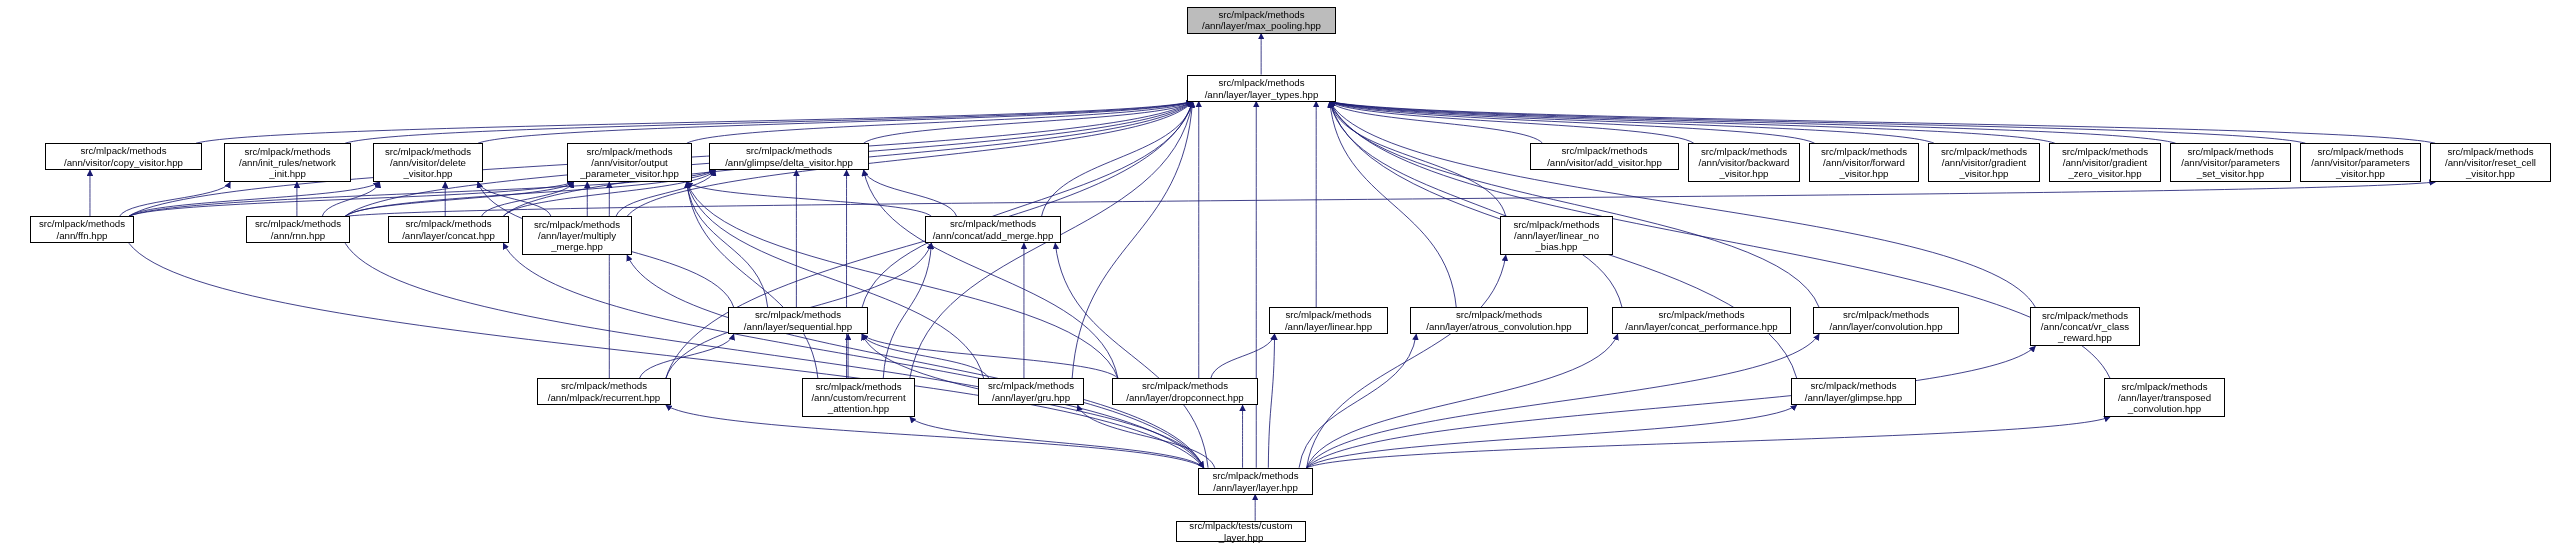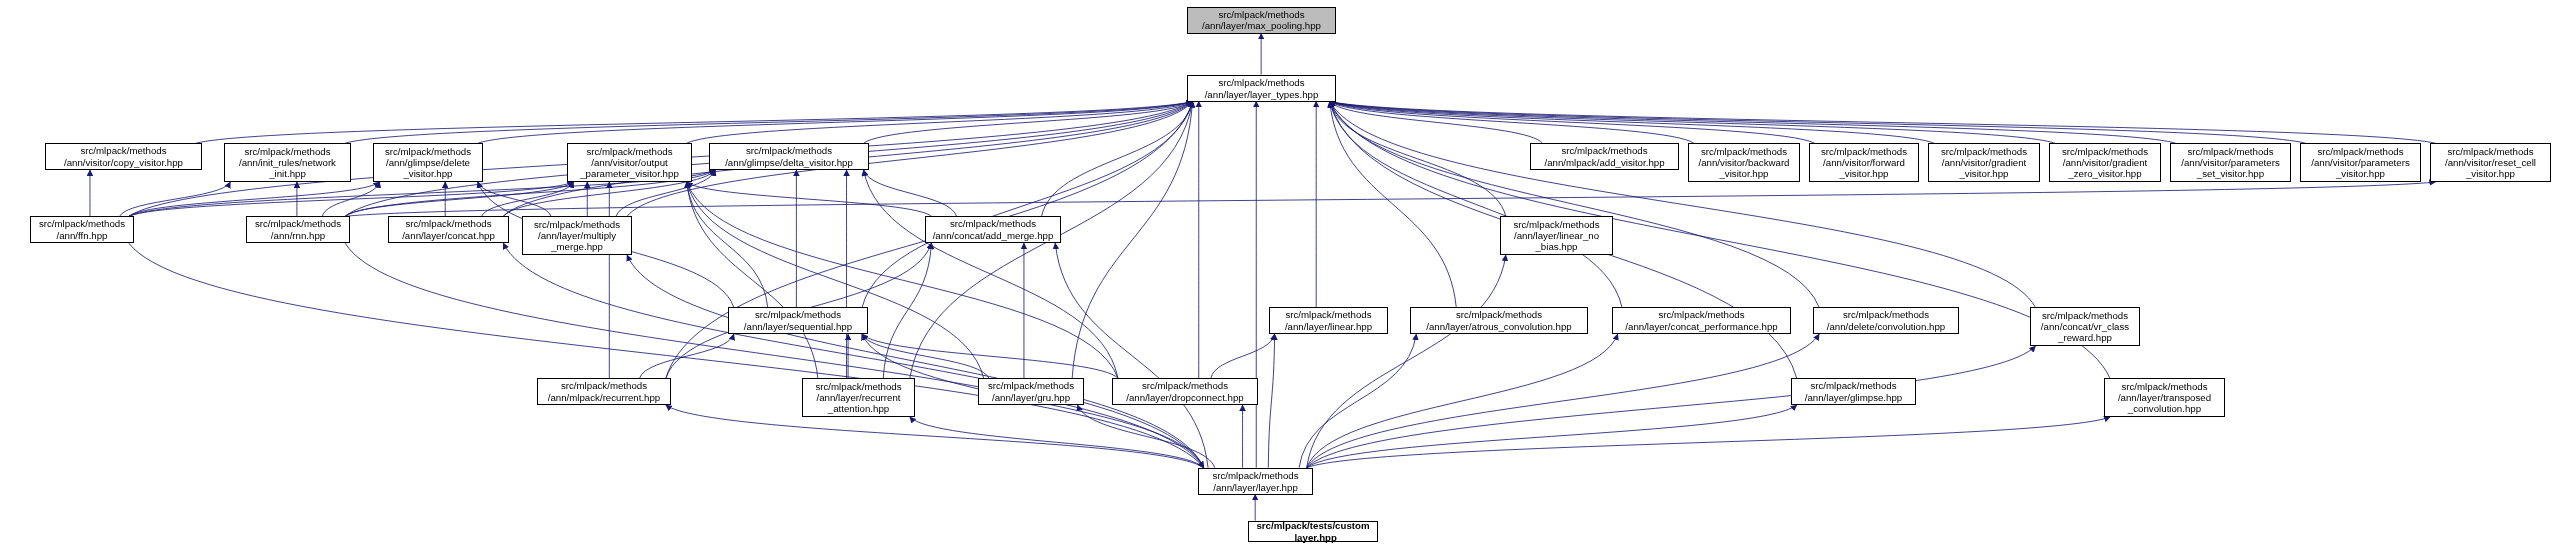--- a/index.html
+++ b/index.html
@@ -155,35 +155,35 @@
       <div class="lbl">src/mlpack/methods</div>
       <div class="lbl">/ann/visitor/copy_visitor.hpp</div>
     </div>
     <div class="node" style="left: 224px; top: 143px; width: 127px; height: 39px;">
       <div class="lbl">src/mlpack/methods</div>
       <div class="lbl">/ann/init_rules/network</div>
       <div class="lbl">_init.hpp</div>
     </div>
     <div class="node" style="left: 373px; top: 143px; width: 110px; height: 39px;">
       <div class="lbl">src/mlpack/methods</div>
-      <div class="lbl">/ann/glimpse/delete</div>
+      <div class="lbl">/ann/visitor/delete</div>
       <div class="lbl">_visitor.hpp</div>
     </div>
     <div class="node" style="left: 567px; top: 143px; width: 125px; height: 39px;">
       <div class="lbl">src/mlpack/methods</div>
       <div class="lbl">/ann/visitor/output</div>
       <div class="lbl">_parameter_visitor.hpp</div>
     </div>
     <div class="node" style="left: 709px; top: 143px; width: 160px; height: 27px;">
       <div class="lbl">src/mlpack/methods</div>
       <div class="lbl">/ann/glimpse/delta_visitor.hpp</div>
     </div>
     <div class="node" style="left: 1530px; top: 143px; width: 149px; height: 27px;">
       <div class="lbl">src/mlpack/methods</div>
-      <div class="lbl">/ann/mlpack/add_visitor.hpp</div>
+      <div class="lbl">/ann/visitor/add_visitor.hpp</div>
     </div>
     <div class="node" style="left: 1688px; top: 143px; width: 112px; height: 39px;">
       <div class="lbl">src/mlpack/methods</div>
       <div class="lbl">/ann/visitor/backward</div>
       <div class="lbl">_visitor.hpp</div>
     </div>
     <div class="node" style="left: 1809px; top: 143px; width: 110px; height: 39px;">
       <div class="lbl">src/mlpack/methods</div>
       <div class="lbl">/ann/visitor/forward</div>
       <div class="lbl">_visitor.hpp</div>
@@ -250,34 +250,34 @@
     <div class="node" style="left: 1410px; top: 307px; width: 178px; height: 27px;">
       <div class="lbl">src/mlpack/methods</div>
       <div class="lbl">/ann/layer/atrous_convolution.hpp</div>
     </div>
     <div class="node" style="left: 1612px; top: 307px; width: 179px; height: 27px;">
       <div class="lbl">src/mlpack/methods</div>
       <div class="lbl">/ann/layer/concat_performance.hpp</div>
     </div>
     <div class="node" style="left: 1813px; top: 307px; width: 146px; height: 27px;">
       <div class="lbl">src/mlpack/methods</div>
-      <div class="lbl">/ann/delete/convolution.hpp</div>
+      <div class="lbl">/ann/layer/convolution.hpp</div>
     </div>
     <div class="node" style="left: 2030px; top: 307px; width: 110px; height: 39px;">
       <div class="lbl">src/mlpack/methods</div>
       <div class="lbl">/ann/concat/vr_class</div>
       <div class="lbl">_reward.hpp</div>
     </div>
     <div class="node" style="left: 537px; top: 378px; width: 134px; height: 27px;">
       <div class="lbl">src/mlpack/methods</div>
       <div class="lbl">/ann/mlpack/recurrent.hpp</div>
     </div>
     <div class="node" style="left: 802px; top: 378px; width: 113px; height: 39px;">
       <div class="lbl">src/mlpack/methods</div>
-      <div class="lbl">/ann/layer/recurrent</div>
+      <div class="lbl">/ann/custom/recurrent</div>
       <div class="lbl">_attention.hpp</div>
     </div>
     <div class="node" style="left: 978px; top: 378px; width: 106px; height: 27px;">
       <div class="lbl">src/mlpack/methods</div>
       <div class="lbl">/ann/layer/gru.hpp</div>
     </div>
     <div class="node" style="left: 1112px; top: 378px; width: 146px; height: 27px;">
       <div class="lbl">src/mlpack/methods</div>
       <div class="lbl">/ann/layer/dropconnect.hpp</div>
     </div>
@@ -287,18 +287,18 @@
     </div>
     <div class="node" style="left: 2104px; top: 378px; width: 121px; height: 39px;">
       <div class="lbl">src/mlpack/methods</div>
       <div class="lbl">/ann/layer/transposed</div>
       <div class="lbl">_convolution.hpp</div>
     </div>
     <div class="node" style="left: 1198px; top: 468px; width: 115px; height: 27px;">
       <div class="lbl">src/mlpack/methods</div>
       <div class="lbl">/ann/layer/layer.hpp</div>
     </div>
-    <div class="node" style="left: 1248px; top: 521px; width: 130px; height: 21px; font-weight: bold;">
+    <div class="node" style="left: 1176px; top: 521px; width: 130px; height: 21px;">
       <div class="lbl">src/mlpack/tests/custom</div>
       <div class="lbl">_layer.hpp</div>
     </div>
   </div>
 
 
 </body></html>

